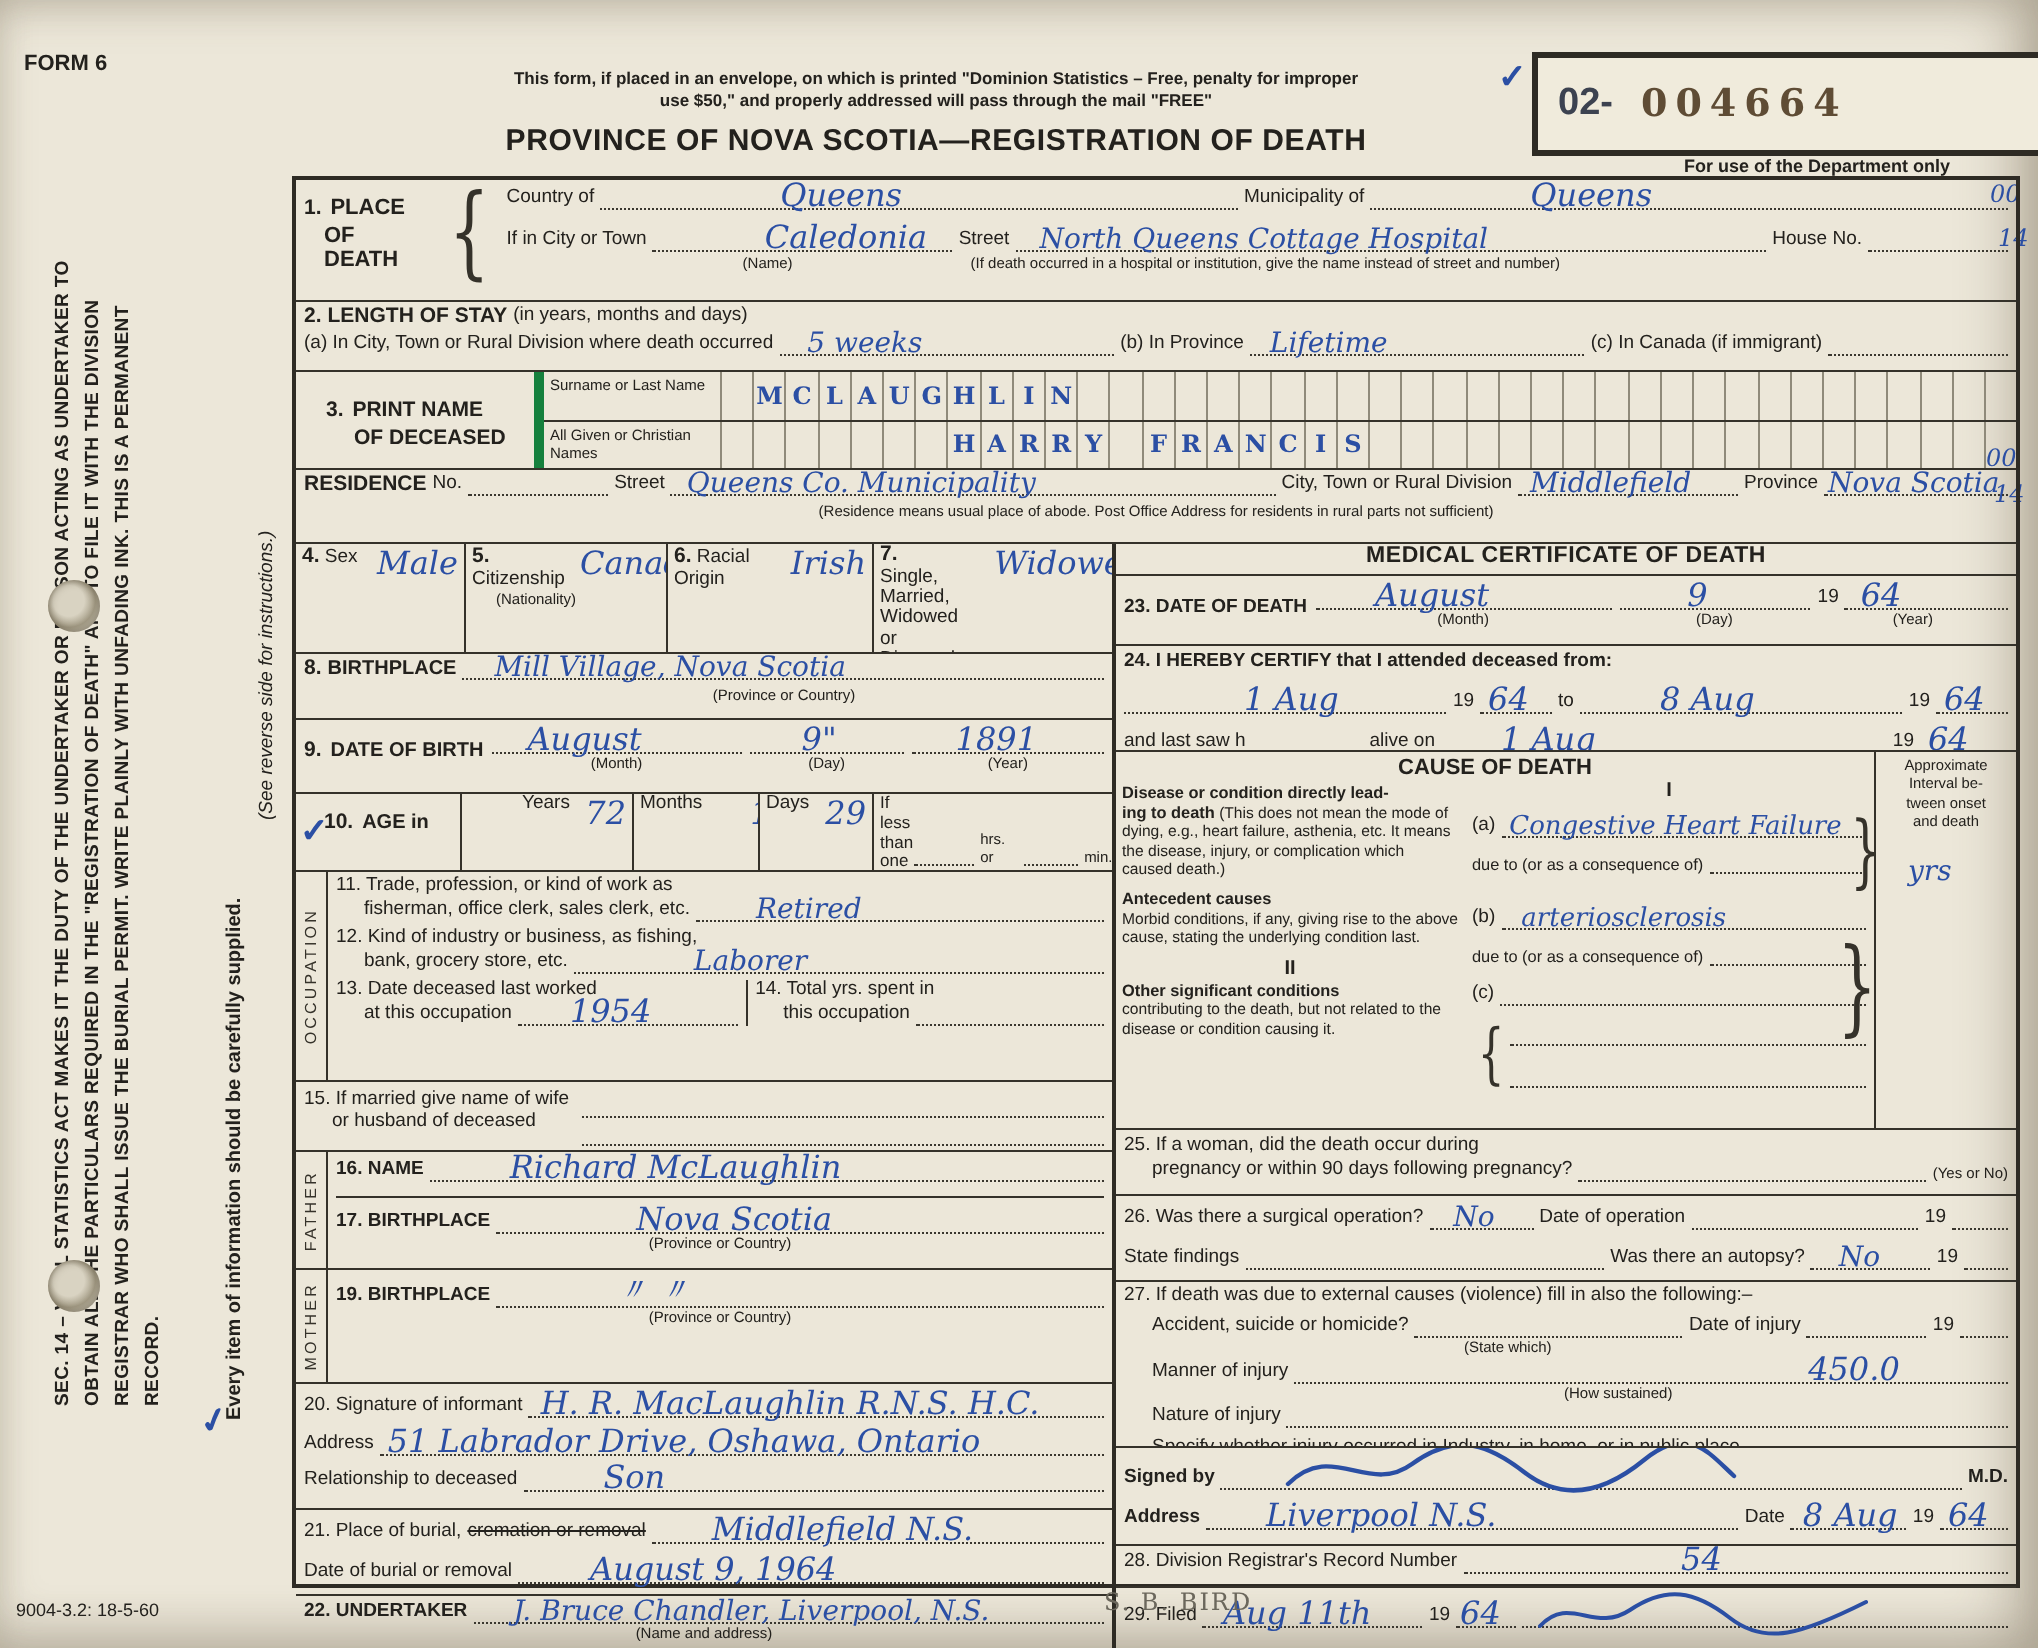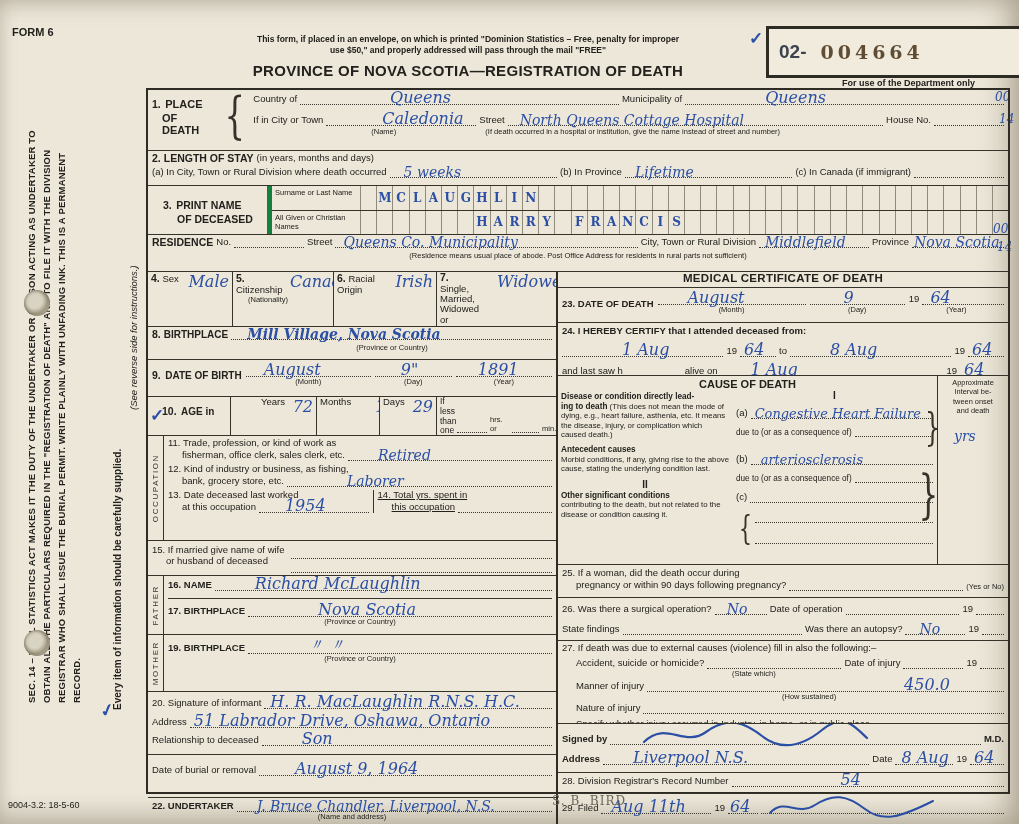--- a/index.html
+++ b/index.html
@@ -275,21 +275,21 @@
               <div class="tiny" style="font-style:italic;margin-left:16px;">(write the word)</div></div>
             <div class="hw big" style="margin:0 0 2px 18px;">Widowed</div>
           </div>
         </div>
 
         <div class="row" style="height:30px;">
           <div class="fl">
             <span class="num">8.</span>
             <span class="bold" style="font-size:10px;">BIRTHPLACE</span>
             <span class="dl grow">
-                <span class="hw" style="left:16px;font-weight:bold;">Mill Village,  Nova Scotia</span>
+                <span class="hw" style="left:16px;">Mill Village,  Nova Scotia</span>
               </span>
           </div>
           <div class="tiny ctr" style="margin-top:3px;margin-left:80px;">(Province or Country)</div>
         </div>
 
         <div class="row" style="height:34px;display:flex;gap:4px;">
           <div style="padding-top:4px;white-space:nowrap;"><span class="num">9.</span>
             <span class="bold" style="font-size:10px;">DATE OF BIRTH</span></div>
           <div class="seg" style="flex:1.3;padding-top:4px;">
             <span class="dl">
@@ -360,21 +360,21 @@
             <div style="display:flex;margin-top:3px;">
               <div style="flex:1.15;border-right:1px solid #35322a;padding-right:4px;">
                 <div class="lab">13. Date deceased last worked</div>
                 <div class="fl">
                     <span class="lab" style="margin-left:14px;">at this occupation</span>
                   <span class="dl grow">
                       <span class="hw big" style="left:26px;">1954</span>
                     </span>
                   </div>
               </div>
-              <div style="flex:1;padding-left:4px;text-decoration:underline;">
+              <div style="flex:1;padding-left:4px;">
                 <div class="lab">14. Total yrs. spent in</div>
                 <div class="fl">
                     <span class="lab" style="margin-left:14px;">this occupation</span>
                   <span class="dl grow"></span>
                   </div>
               </div>
             </div>
           </div>
         </div>
 
@@ -440,20 +440,27 @@
           </div>
           <div class="fl" style="margin-top:6px;">
             <span class="lab">Relationship to deceased</span>
             <span class="dl grow">
                 <span class="hw big" style="left:40px;">Son</span>
               </span>
           </div>
         </div>
 
         <div class="row" style="height:40px;">
+          <div class="fl" style="padding-top:4px;">
+            <span class="lab">21. Place of burial,</span>
+            <span class="lab strike">cremation or removal</span>
+            <span class="dl grow">
+                <span class="hw big" style="left:30px;">Middlefield  N.S.</span>
+              </span>
+          </div>
           <div class="fl" style="margin-top:8px;">
             <span class="lab">Date of burial or removal</span>
             <span class="dl grow">
                 <span class="hw big" style="left:36px;">August 9, 1964</span>
               </span>
           </div>
         </div>
 
         <div style="height:26px;padding:2px 4px;">
           <div class="fl">

